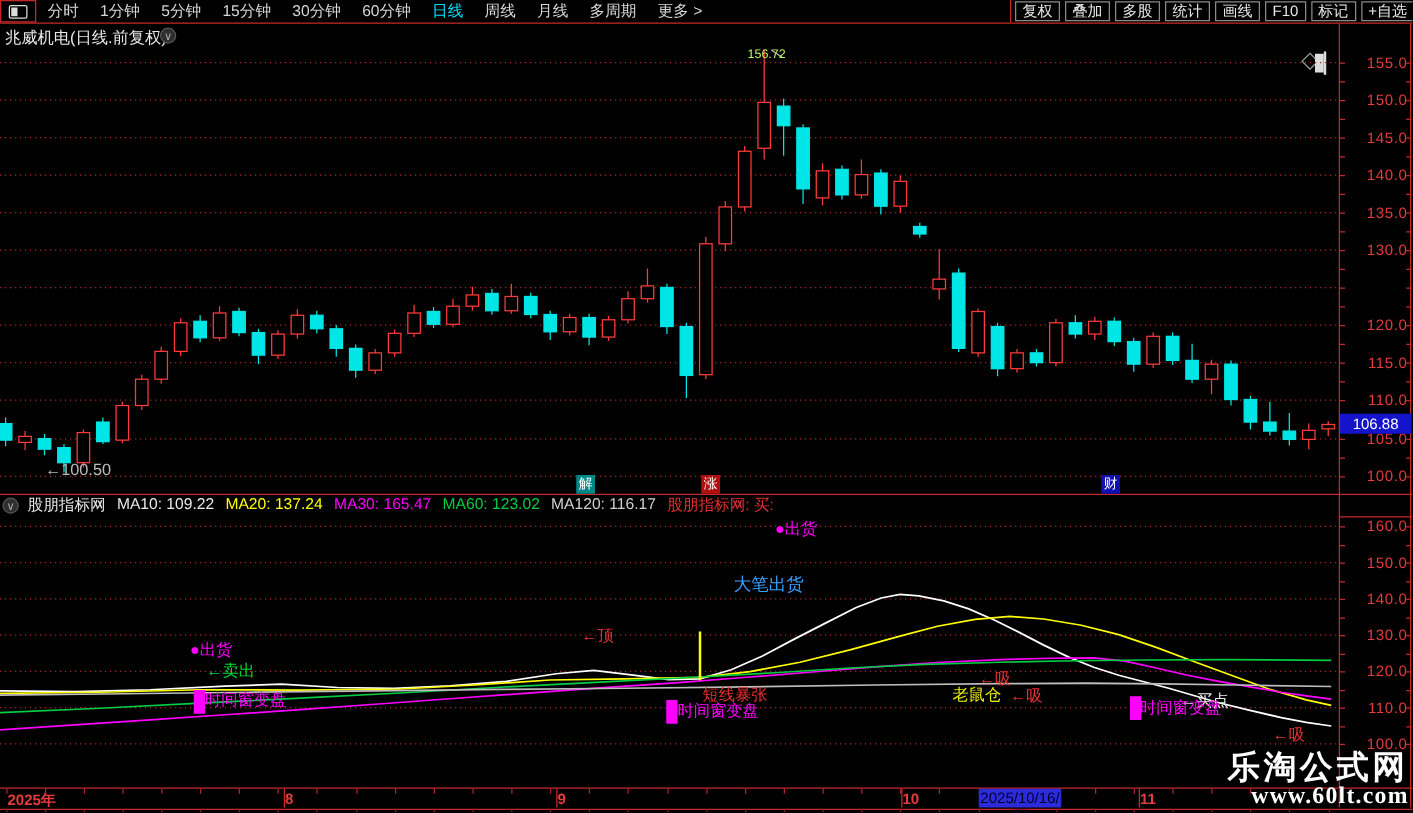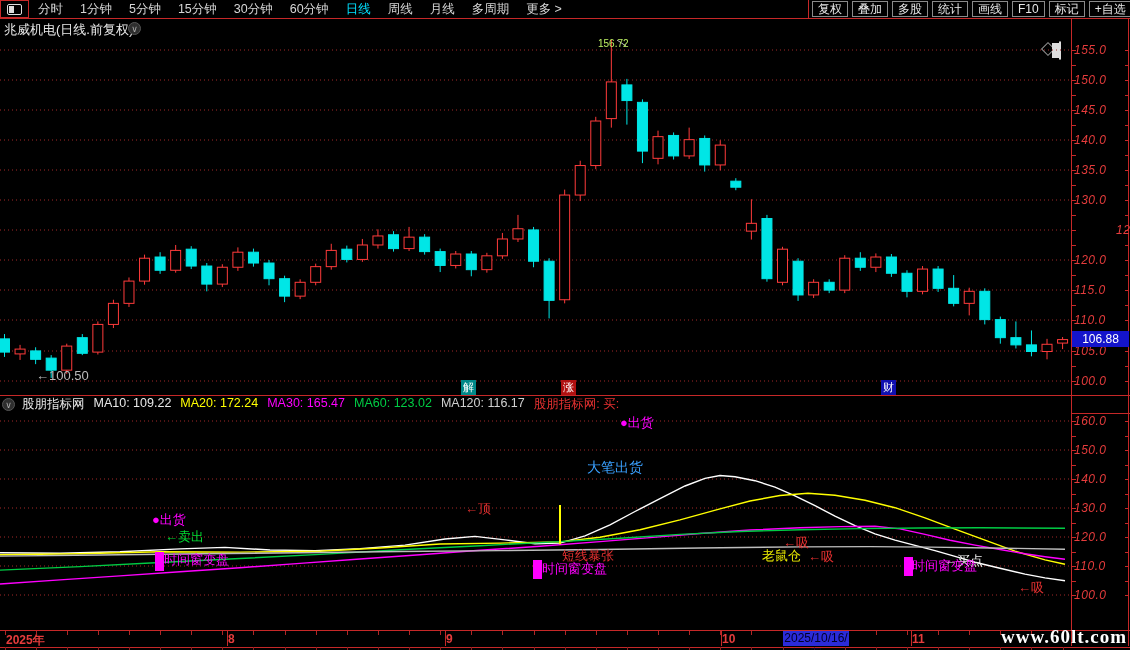--- a/index.html
+++ b/index.html
@@ -26,21 +26,21 @@
              color:#aaa;font-size:9px;line-height:12px;text-align:center;box-sizing:border-box;}
   .diamond{width:8px;height:8px;border:1px solid #999;transform:rotate(45deg);}
   
   svg{position:absolute;display:block;}
   
   .ind-header{left:0;top:396px;width:1070px;height:17px;display:flex;align-items:center;gap:7px;padding-left:2px;}
   .ind-header .seg{font-size:12.5px;white-space:nowrap;}
   
   .axis-col{left:1071px;top:19px;width:58px;height:627px;border-left:1px solid #c62828;border-right:1px solid #c62828;box-sizing:border-box;}
   .tickline{position:absolute;background:#d03030;}
-  .ticklabel{position:absolute;color:#e53c3c;font-size:12px;width:52px;text-align:left;letter-spacing:0.5px;font-style:italic;}
+  .ticklabel{position:absolute;color:#e53c3c;font-size:12px;width:52px;text-align:right;letter-spacing:0.5px;}
   .price-tag{left:1072px;top:331px;width:57px;height:16px;color:#fff;font-size:12px;text-align:center;line-height:16px;}
   
   .datebar{left:0;top:630px;width:1130px;height:16px;border-top:1px solid #c62828;border-bottom:1px solid #c62828;box-sizing:content-box;}
   .datelabel{position:absolute;color:#e53c3c;font-size:12px;top:632px;white-space:nowrap;font-weight:bold;}
   .date-tag{top:631px;height:15px;color:#00002a;font-size:12px;line-height:15px;text-align:center;}
   
   .anno{position:absolute;font-size:13px;white-space:nowrap;line-height:1;}
   .badge{position:absolute;width:15px;height:15px;color:#fff;font-size:11px;text-align:center;line-height:15px;}
   
   .watermark{right:3px;bottom:3px;text-align:right;z-index:30;color:#fff;}
@@ -243,21 +243,21 @@
     <line x1="617" y1="40" x2="626" y2="46" stroke="#bbb" stroke-width="1"></line>
   </svg>
 
 <div class="abs" style="left:0;top:395px;width:1130px;height:1px;background:#c62828"></div>
 
 <div class="abs ind-header">
   <span class="circ-icon" style="position:relative">∨</span>
   <span id="ind-items" style="display:flex;gap:9px">
       <span class="seg" style="color: rgb(232, 232, 232);">股朋指标网</span>
       <span class="seg" style="color: rgb(232, 232, 232);">MA10: 109.22</span>
-      <span class="seg" style="color: rgb(255, 255, 0);">MA20: 172.24</span>
+      <span class="seg" style="color: rgb(255, 255, 0);">MA20: 137.24</span>
       <span class="seg" style="color: rgb(255, 0, 255);">MA30: 165.47</span>
       <span class="seg" style="color: rgb(0, 204, 68);">MA60: 123.02</span>
       <span class="seg" style="color: rgb(208, 208, 208);">MA120: 116.17</span>
       <span class="seg" style="color: rgb(229, 48, 48);">股朋指标网: 买:</span>
     </span>
 </div>
 
 <svg id="botchart" class="abs" style="left:0;top:413px" width="1071" height="217" viewBox="0 413 1071 217">
     <line x1="0" y1="421" x2="1071" y2="421" stroke="#a32929" stroke-width="1" stroke-dasharray="1 3"></line>
     <line x1="0" y1="450" x2="1071" y2="450" stroke="#a32929" stroke-width="1" stroke-dasharray="1 3"></line>
@@ -469,20 +469,21 @@
     <div class="abs tickline" style="left: 1000px; top: 631px; width: 1px; height: 4px; background: rgb(176, 37, 37);"></div>
     <div class="abs tickline" style="left: 1000px; top: 647px; width: 1px; height: 3px; background: rgb(138, 31, 31);"></div>
     <div class="abs tickline" style="left: 1031px; top: 631px; width: 1px; height: 4px; background: rgb(176, 37, 37);"></div>
     <div class="abs tickline" style="left: 1031px; top: 647px; width: 1px; height: 3px; background: rgb(138, 31, 31);"></div>
     <div class="abs tickline" style="left: 1063px; top: 631px; width: 1px; height: 4px; background: rgb(176, 37, 37);"></div>
     <div class="abs tickline" style="left: 1063px; top: 647px; width: 1px; height: 3px; background: rgb(138, 31, 31);"></div>
   </div>
 <div class="abs date-tag" style="left: 783px; width: 66px; background: rgb(43, 43, 217);">2025/10/16/四</div>
 
 <div class="abs watermark">
+  <div class="wm1">乐淘公式网</div>
   <div class="wm2">www.60lt.com</div>
 </div>
 
 <div class="abs" style="left: 598px; top: 38px; color: #bef264; font-size: 10px;">156.72</div>
 <div class="abs" style="left: 36px; top: 368px; color: rgb(187, 187, 187); font-size: 13px;">←100.50</div>
 <div class="abs badge" style="left: 461px; top: 380px; background: rgb(0, 136, 136);">解</div>
 <div class="abs badge" style="left: 561px; top: 380px; background: rgb(176, 16, 16);">涨</div>
 <div class="abs badge" style="left: 881px; top: 380px; background: rgb(16, 16, 176);">财</div>
 
 </body></html>

